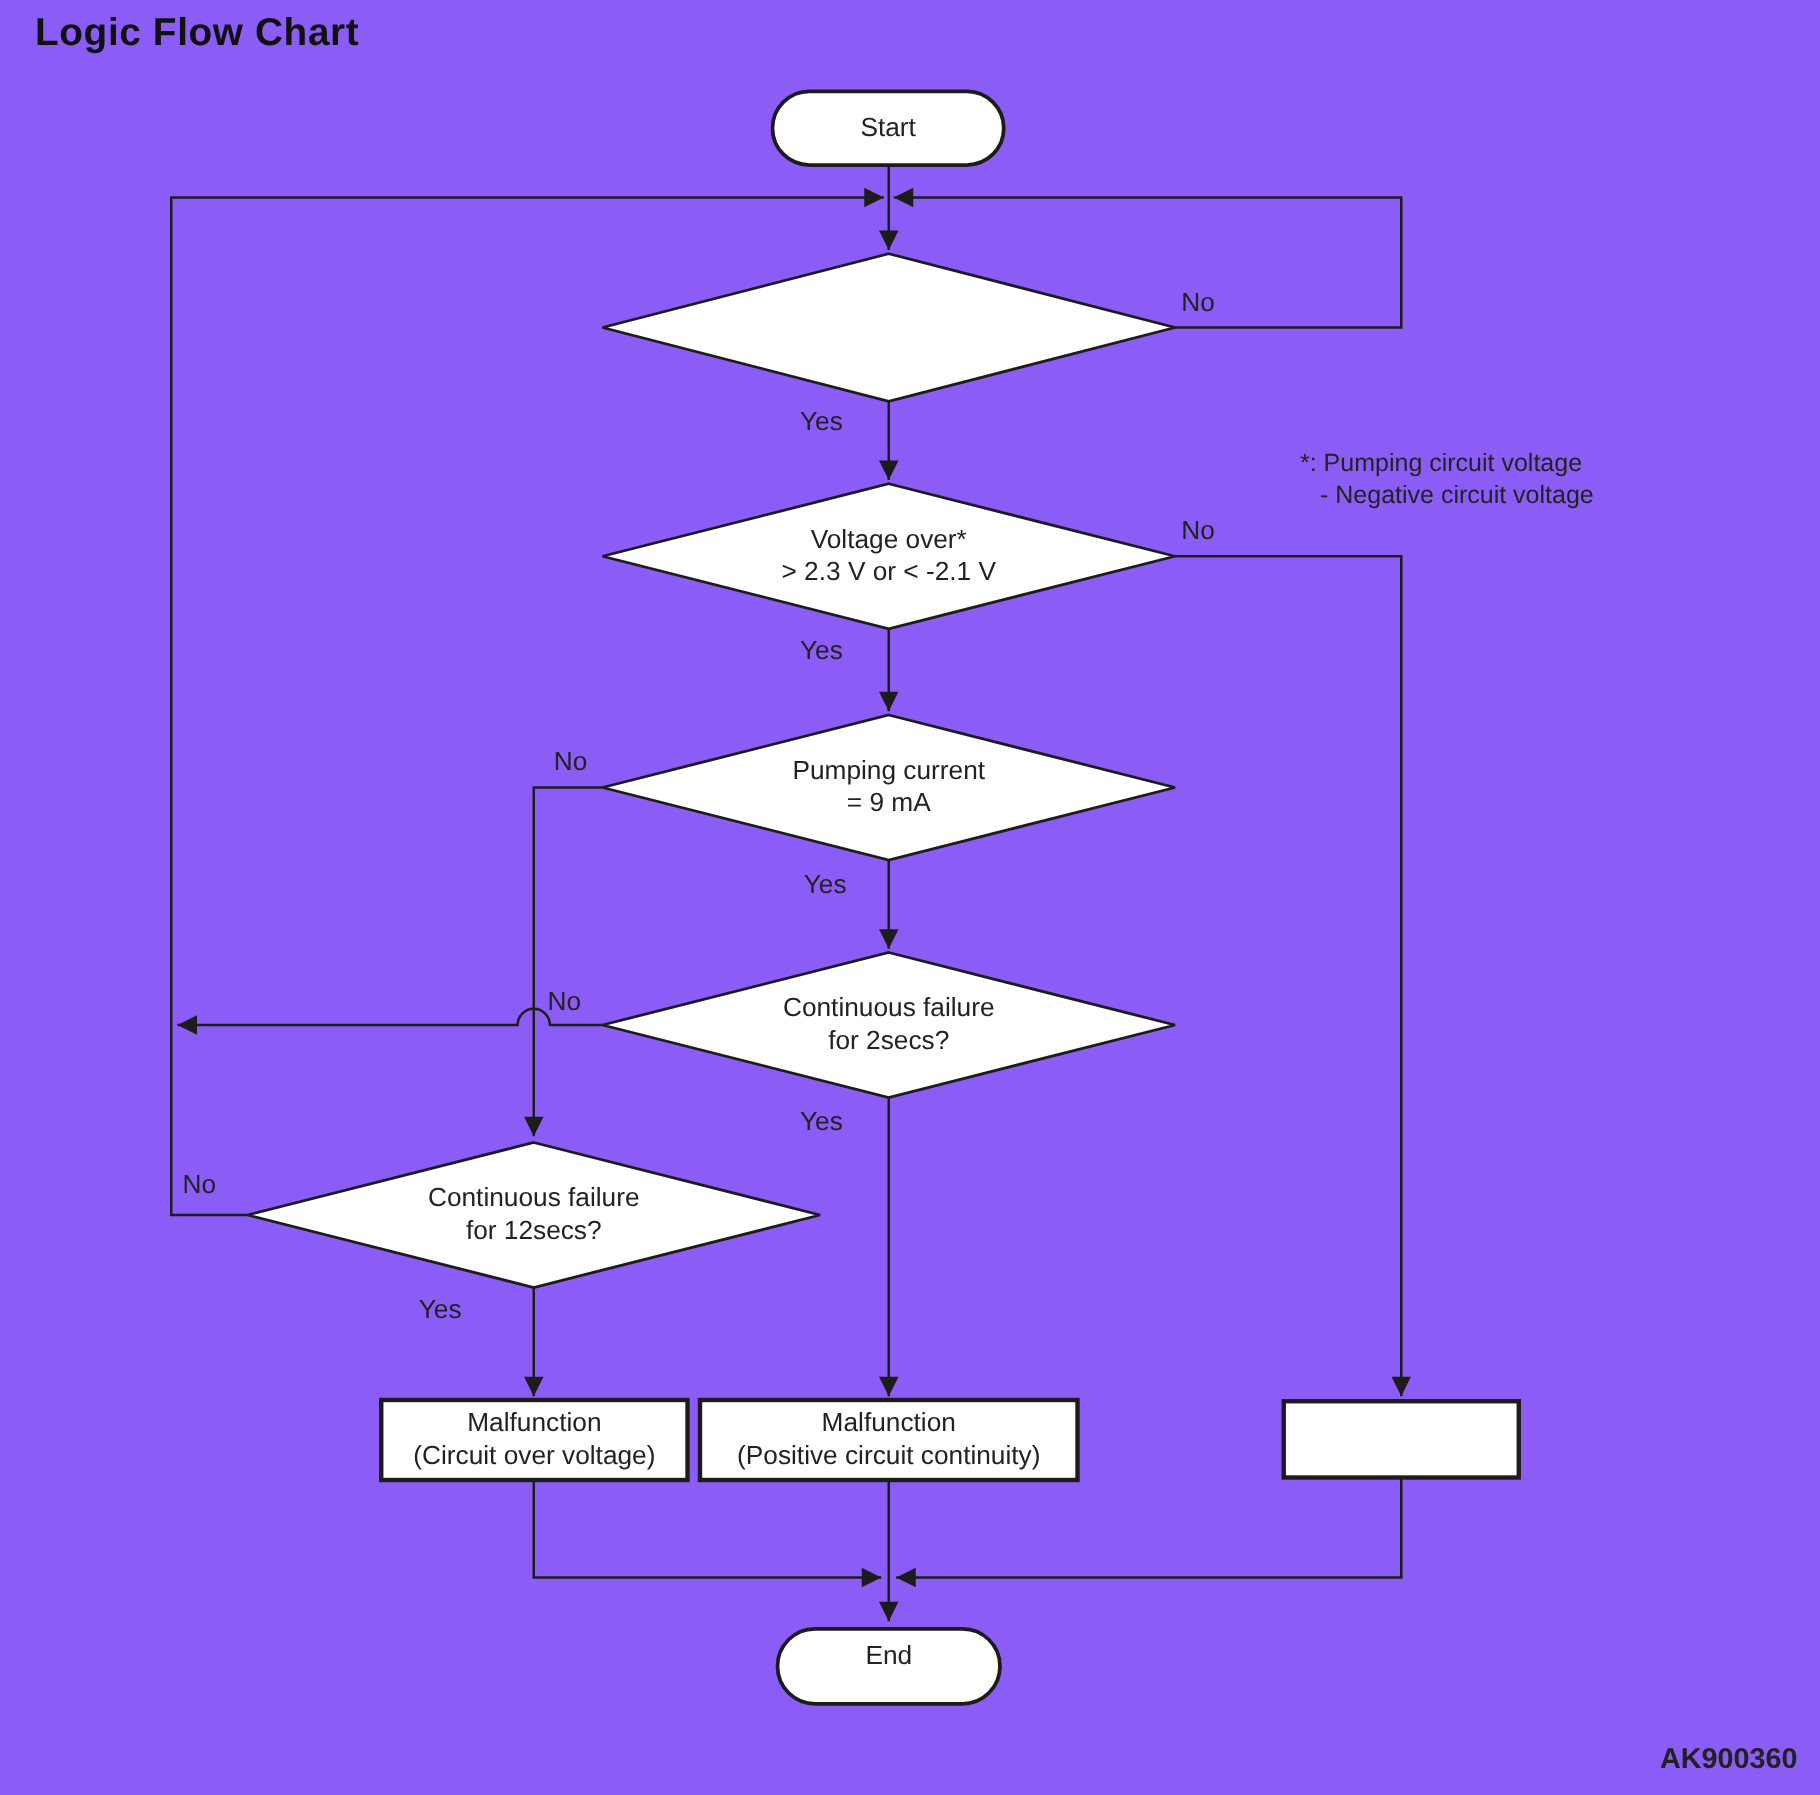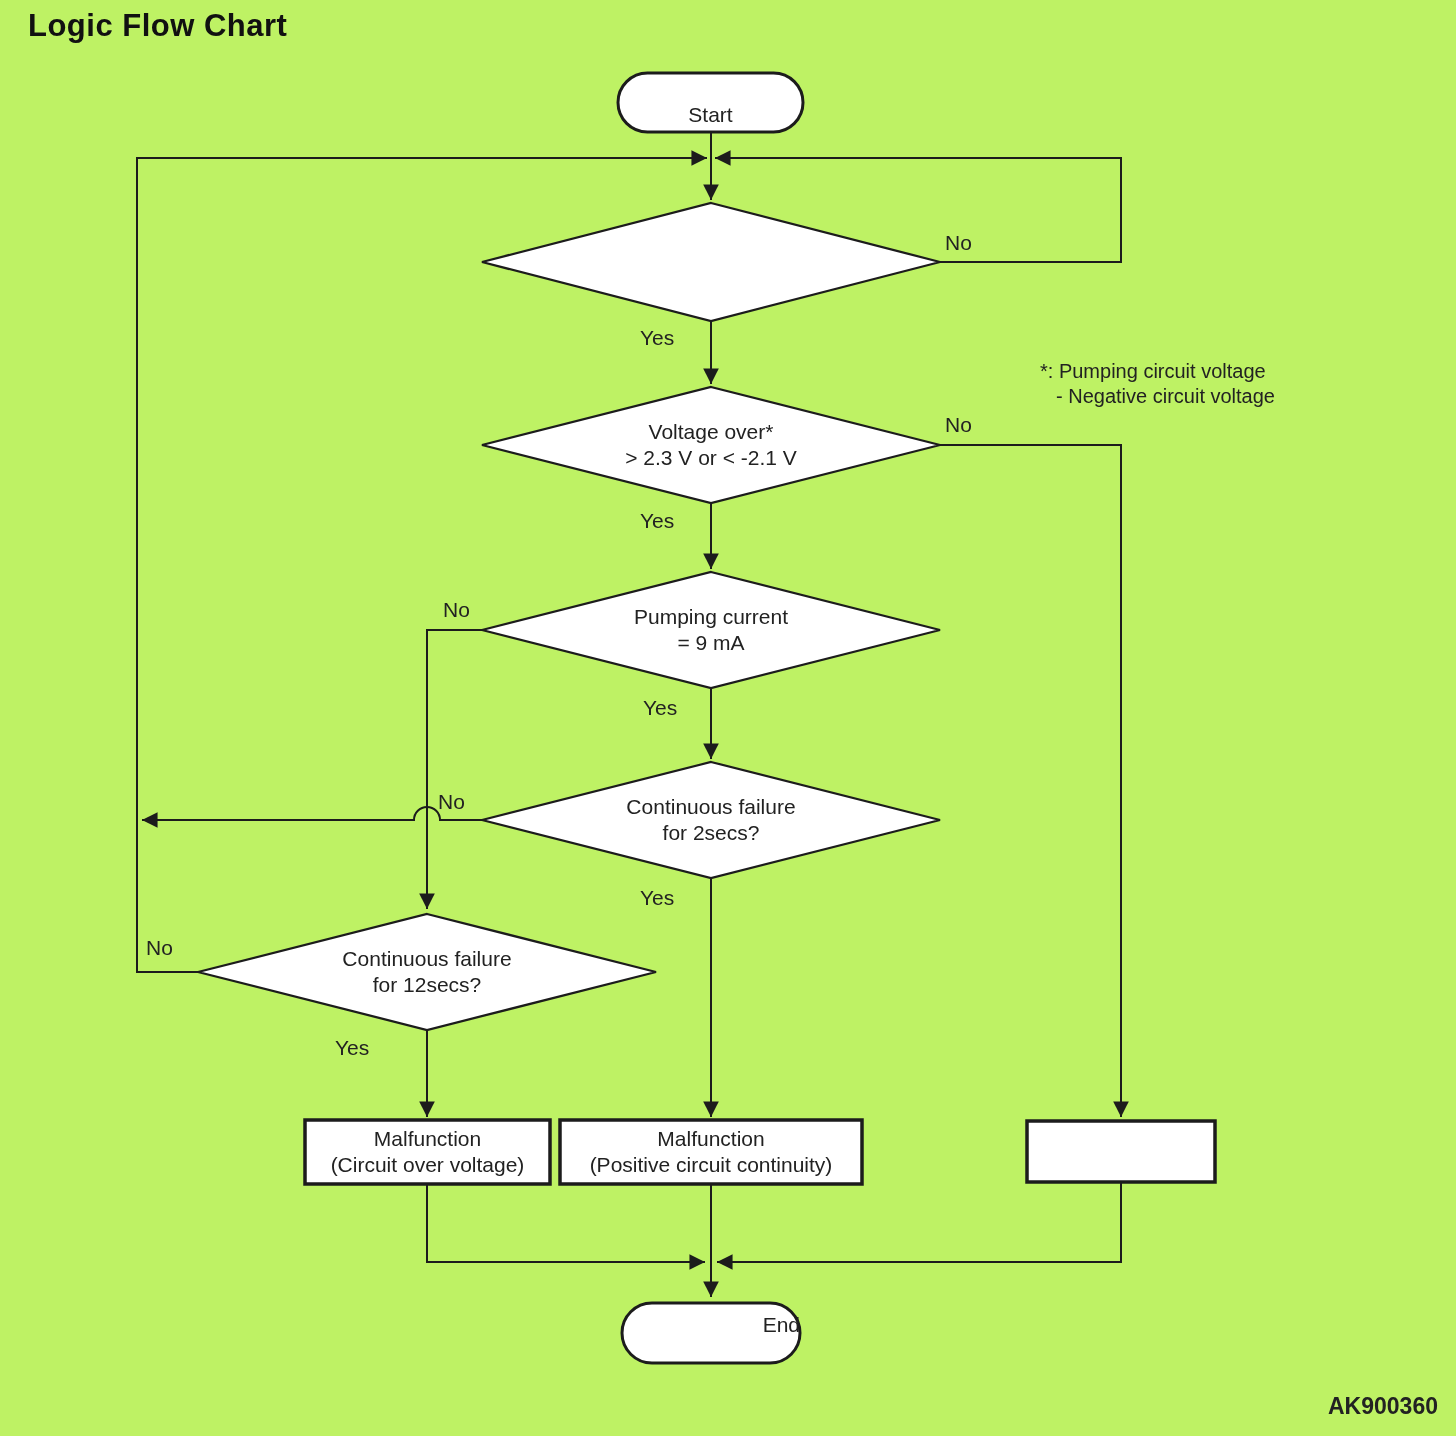--- a/index.html
+++ b/index.html
@@ -1,19 +1,19 @@
 <!DOCTYPE html>
 <html><head>
 <meta charset="utf-8">
 <style>
   html,body{margin:0;padding:0;background:#ffffff;}
   #canvas{
     position:relative;
     width:1456px;height:1436px;
-    background:#bef264;
+    background:#8b5cf6;
     font-family:"Liberation Sans", sans-serif;
     color:#1f1f1f;
     overflow:hidden;
   }
   #flow-svg{position:absolute;left:0;top:0;}
   .page-title{
     position:absolute;left:28px;top:8px;
     font-size:31px;font-weight:bold;color:#111;
     letter-spacing:0.5px;
   }
@@ -81,21 +81,21 @@
       <polygon points="711,572 940,630 711,688 482,630" stroke-width="2.25"></polygon>
       <polygon points="711,762 940,820 711,878 482,820" stroke-width="2.25"></polygon>
       <polygon points="427,914 656,972 427,1030 198,972" stroke-width="2.25"></polygon>
       <rect x="305" y="1120" width="245" height="64" stroke-width="3.5"></rect>
       <rect x="560" y="1120" width="302" height="64" stroke-width="3.5"></rect>
       <rect x="1027" y="1121" width="188" height="61" stroke-width="3.5"></rect>
       <rect x="622" y="1303" width="178" height="60" rx="30" stroke-width="3"></rect>
     </g>
   </svg>
 
-  <div class="node-text" style="left:618px;top:85px;width:185px;height:59px;">
+  <div class="node-text" style="left:618px;top:73px;width:185px;height:59px;">
     <div>Start</div>
   </div>
 
 
   <div class="node-text" style="left:561px;top:419px;width:300px;height:52px;">
     <div>Voltage over*</div>
     <div>&gt; 2.3 V or &lt; -2.1 V</div>
   </div>
 
   <div class="node-text" style="left:561px;top:604px;width:300px;height:52px;">
@@ -117,21 +117,21 @@
     <div>Malfunction</div>
     <div>(Circuit over voltage)</div>
   </div>
 
   <div class="node-text" style="left:560px;top:1120px;width:302px;height:64px;">
     <div>Malfunction</div>
     <div>(Positive circuit continuity)</div>
   </div>
 
 
-  <div class="node-text" style="left:622px;top:1303px;width:178px;height:44px;align-items:flex-end;">
+  <div class="node-text" style="left:622px;top:1303px;width:178px;height:44px;">
     <div>End</div>
   </div>
 
   <div class="edge-label" style="left:640px;top:326px;">Yes</div>
   <div class="edge-label" style="left:945px;top:231px;">No</div>
   <div class="edge-label" style="left:640px;top:509px;">Yes</div>
   <div class="edge-label" style="left:945px;top:413px;">No</div>
   <div class="edge-label" style="left:643px;top:696px;">Yes</div>
   <div class="edge-label" style="left:443px;top:598px;">No</div>
   <div class="edge-label" style="left:640px;top:886px;">Yes</div>

